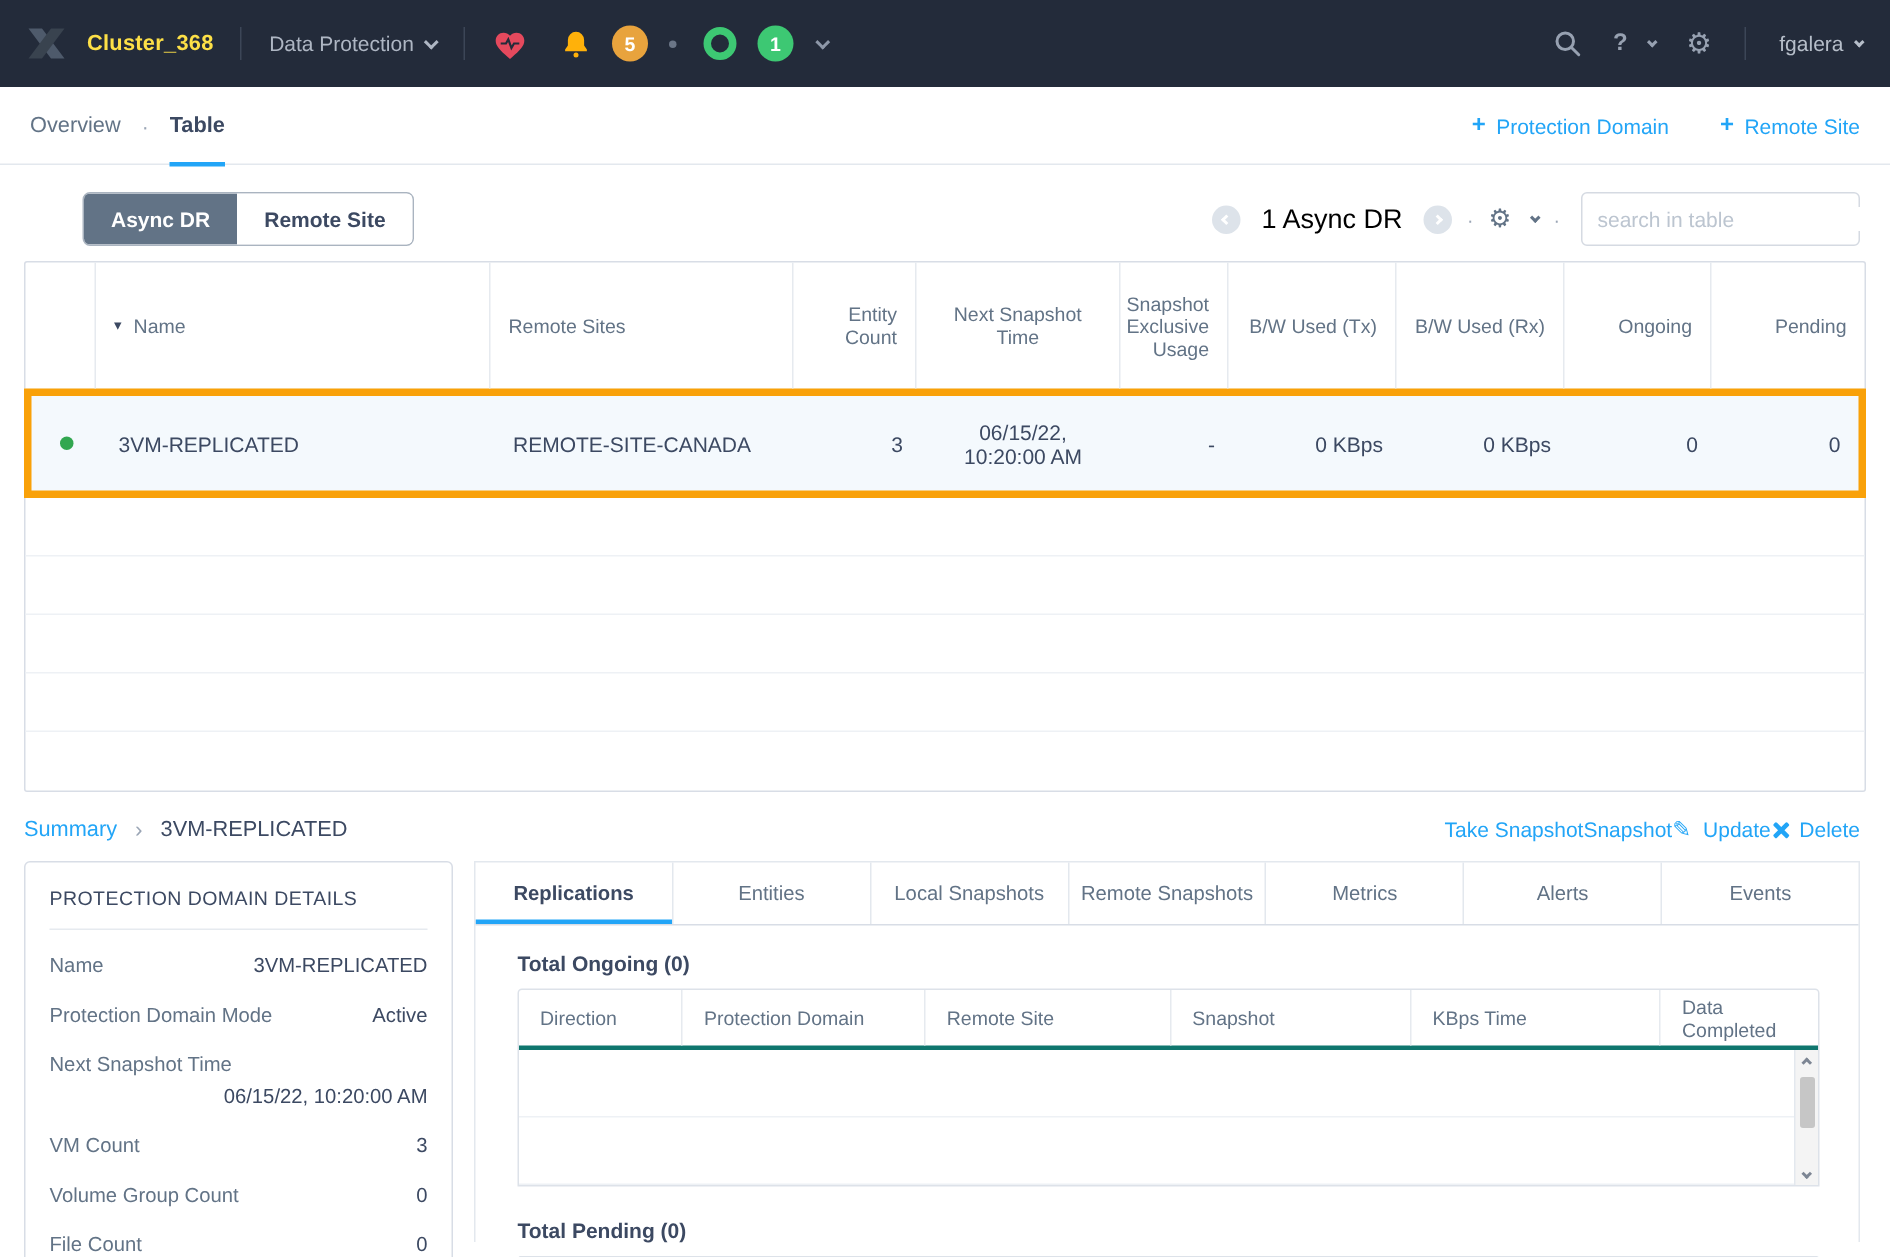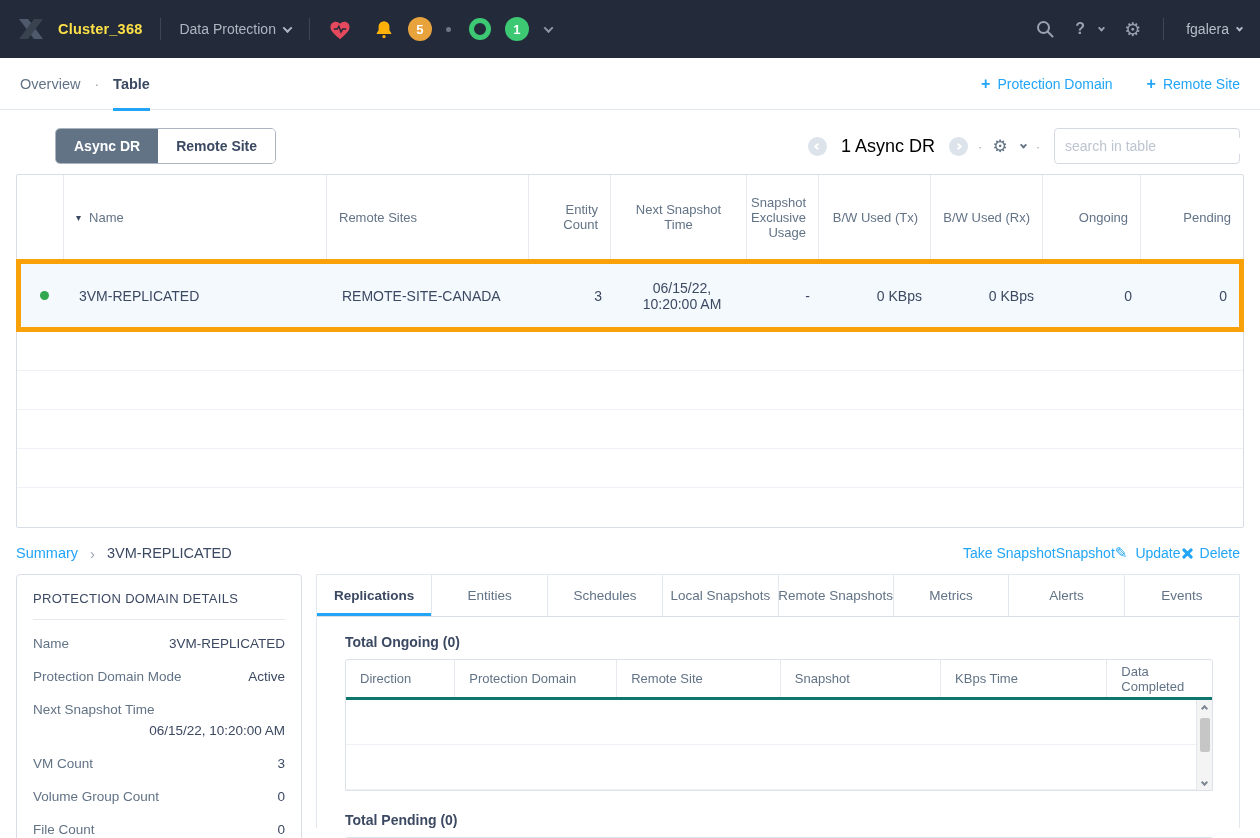--- a/index.html
+++ b/index.html
@@ -297,21 +297,20 @@
     <div class="drow">
       <span class="dlabel">File Count</span>
       <span class="dvalue">0</span>
     </div>
   </div>
 
   <div class="panel">
     <div class="ptabs">
       <div class="ptab active">Replications</div>
       <div class="ptab">Entities</div>
-      <div class="ptab">Schedules</div>
       <div class="ptab">Local Snapshots</div>
       <div class="ptab">Remote Snapshots</div>
       <div class="ptab">Metrics</div>
       <div class="ptab">Alerts</div>
       <div class="ptab">Events</div>
     </div>
     <div class="pcontent">
       <div class="secttitle">Total Ongoing (0)</div>
       <div class="itable">
         <div class="ithead">

